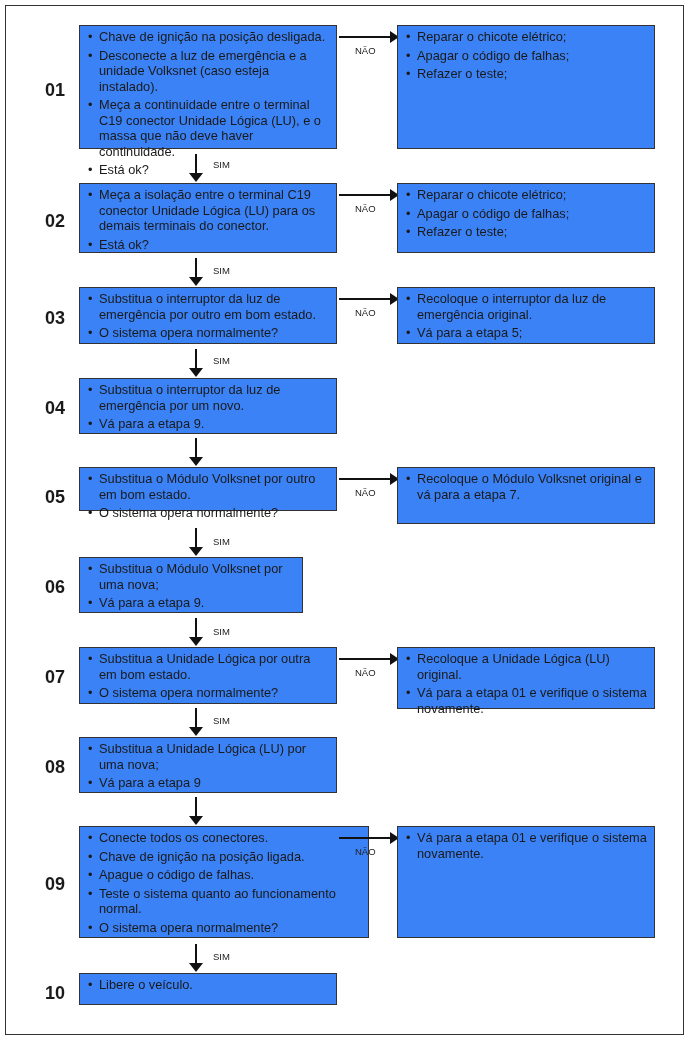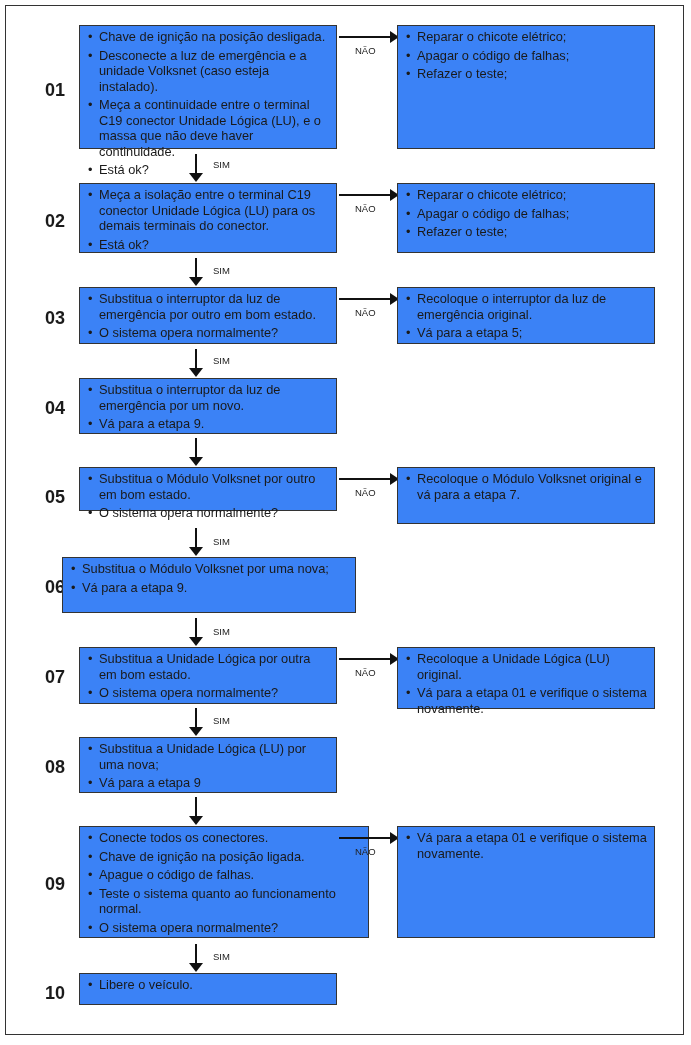--- a/index.html
+++ b/index.html
@@ -136,21 +136,21 @@
     <li>Recoloque o Módulo Volksnet original e vá para a etapa 7.</li>
   </ul>
 </div>
 <div class="varrow" style="left:188px;top:528px;height:28px">
     <div class="shaft" style="height:20px"></div>
     <div class="head" style="top:19px"></div>
   </div>
 <div class="lbl" style="left:213px;top:536px">SIM</div>
 
 <div class="stepnum" style="top:577px">06</div>
-<div class="box" style="left:62px;top:557px;width:294px;height:56px">
+<div class="box" style="left:79px;top:557px;width:224px;height:56px">
   <ul>
     <li>Substitua o Módulo Volksnet  por uma nova;</li>
     <li>Vá para a etapa 9.</li>
   </ul>
 </div>
 <div class="varrow" style="left:188px;top:618px;height:28px">
     <div class="shaft" style="height:20px"></div>
     <div class="head" style="top:19px"></div>
   </div>
 <div class="lbl" style="left:213px;top:626px">SIM</div>

